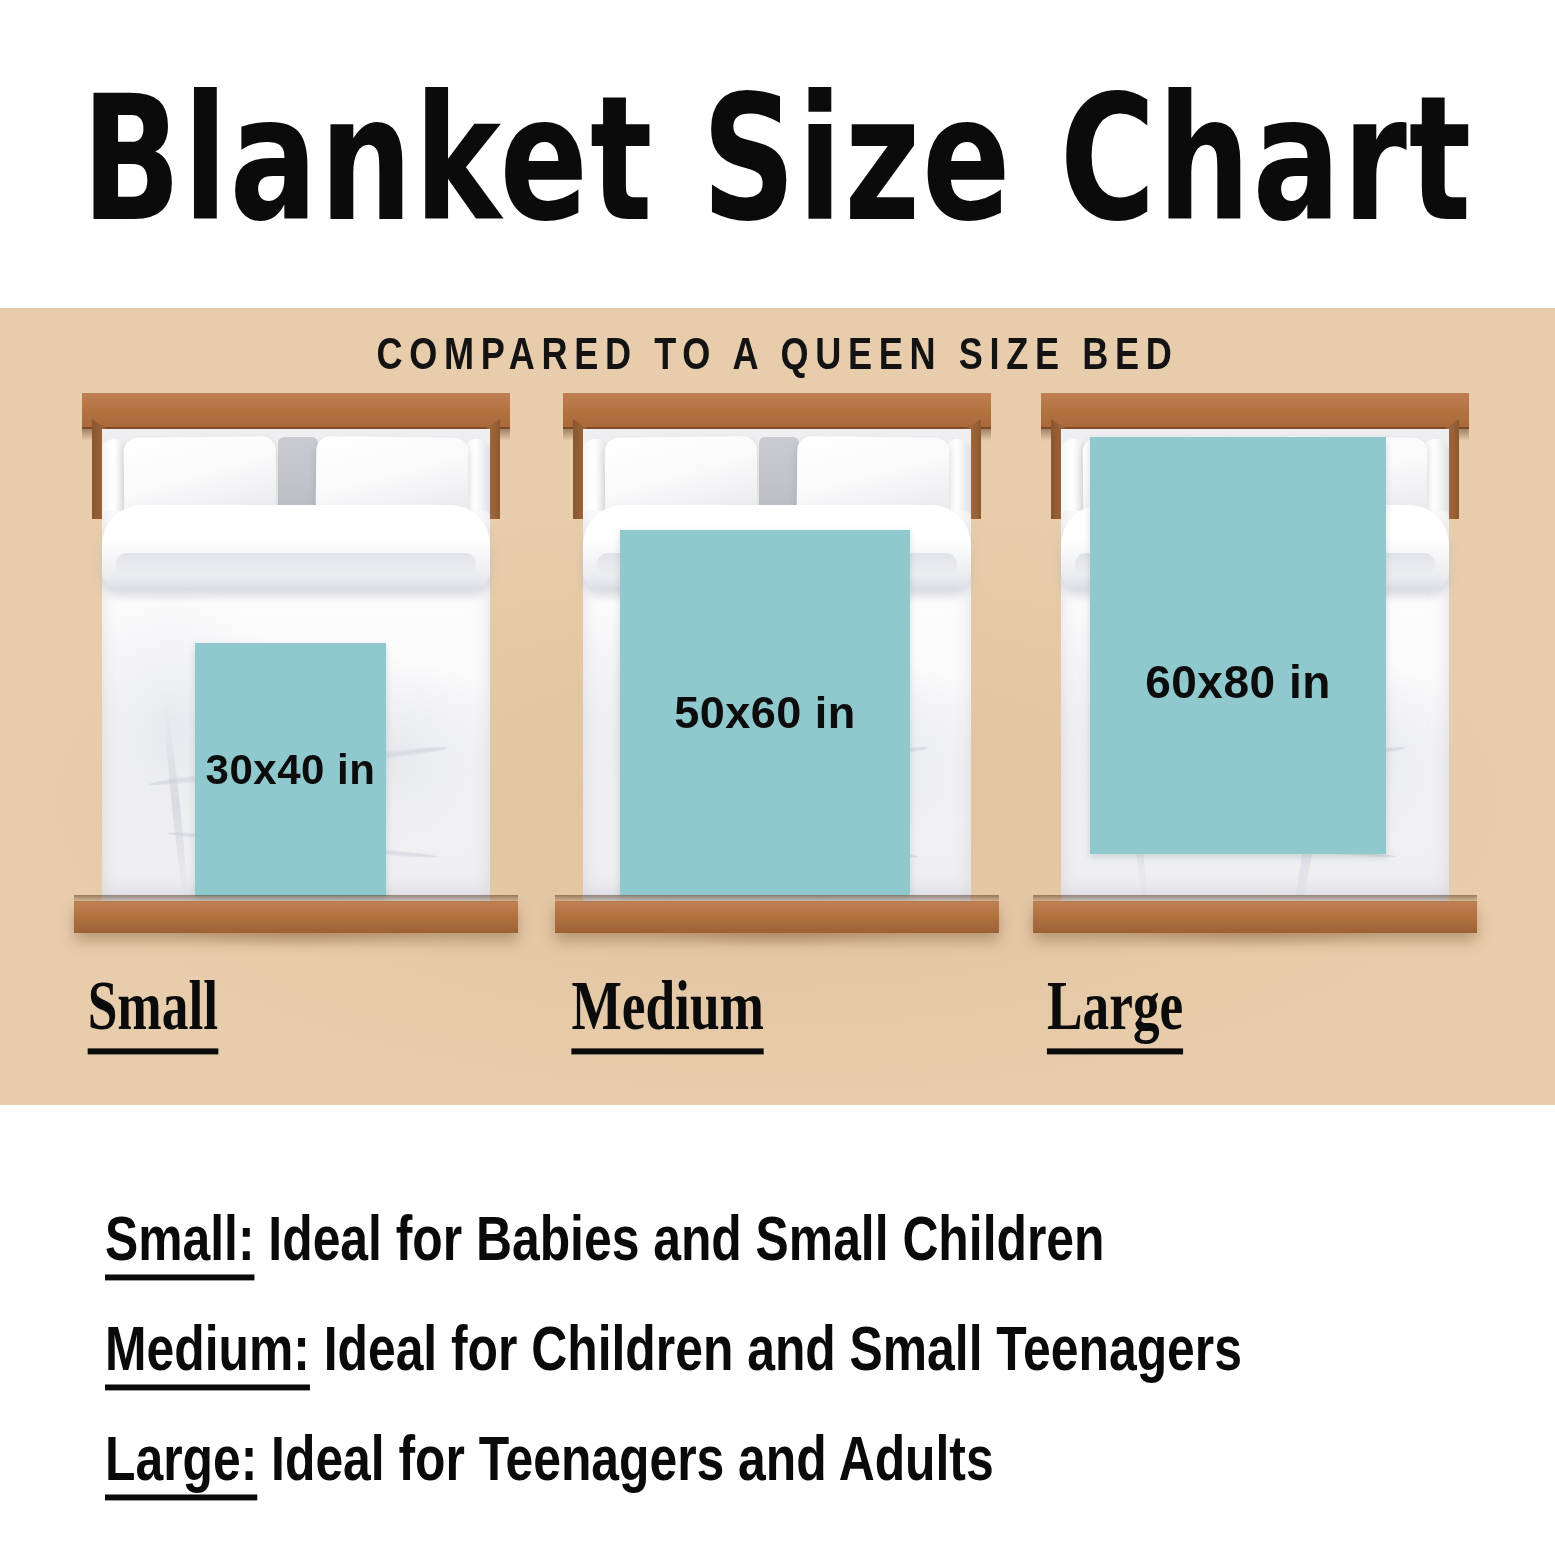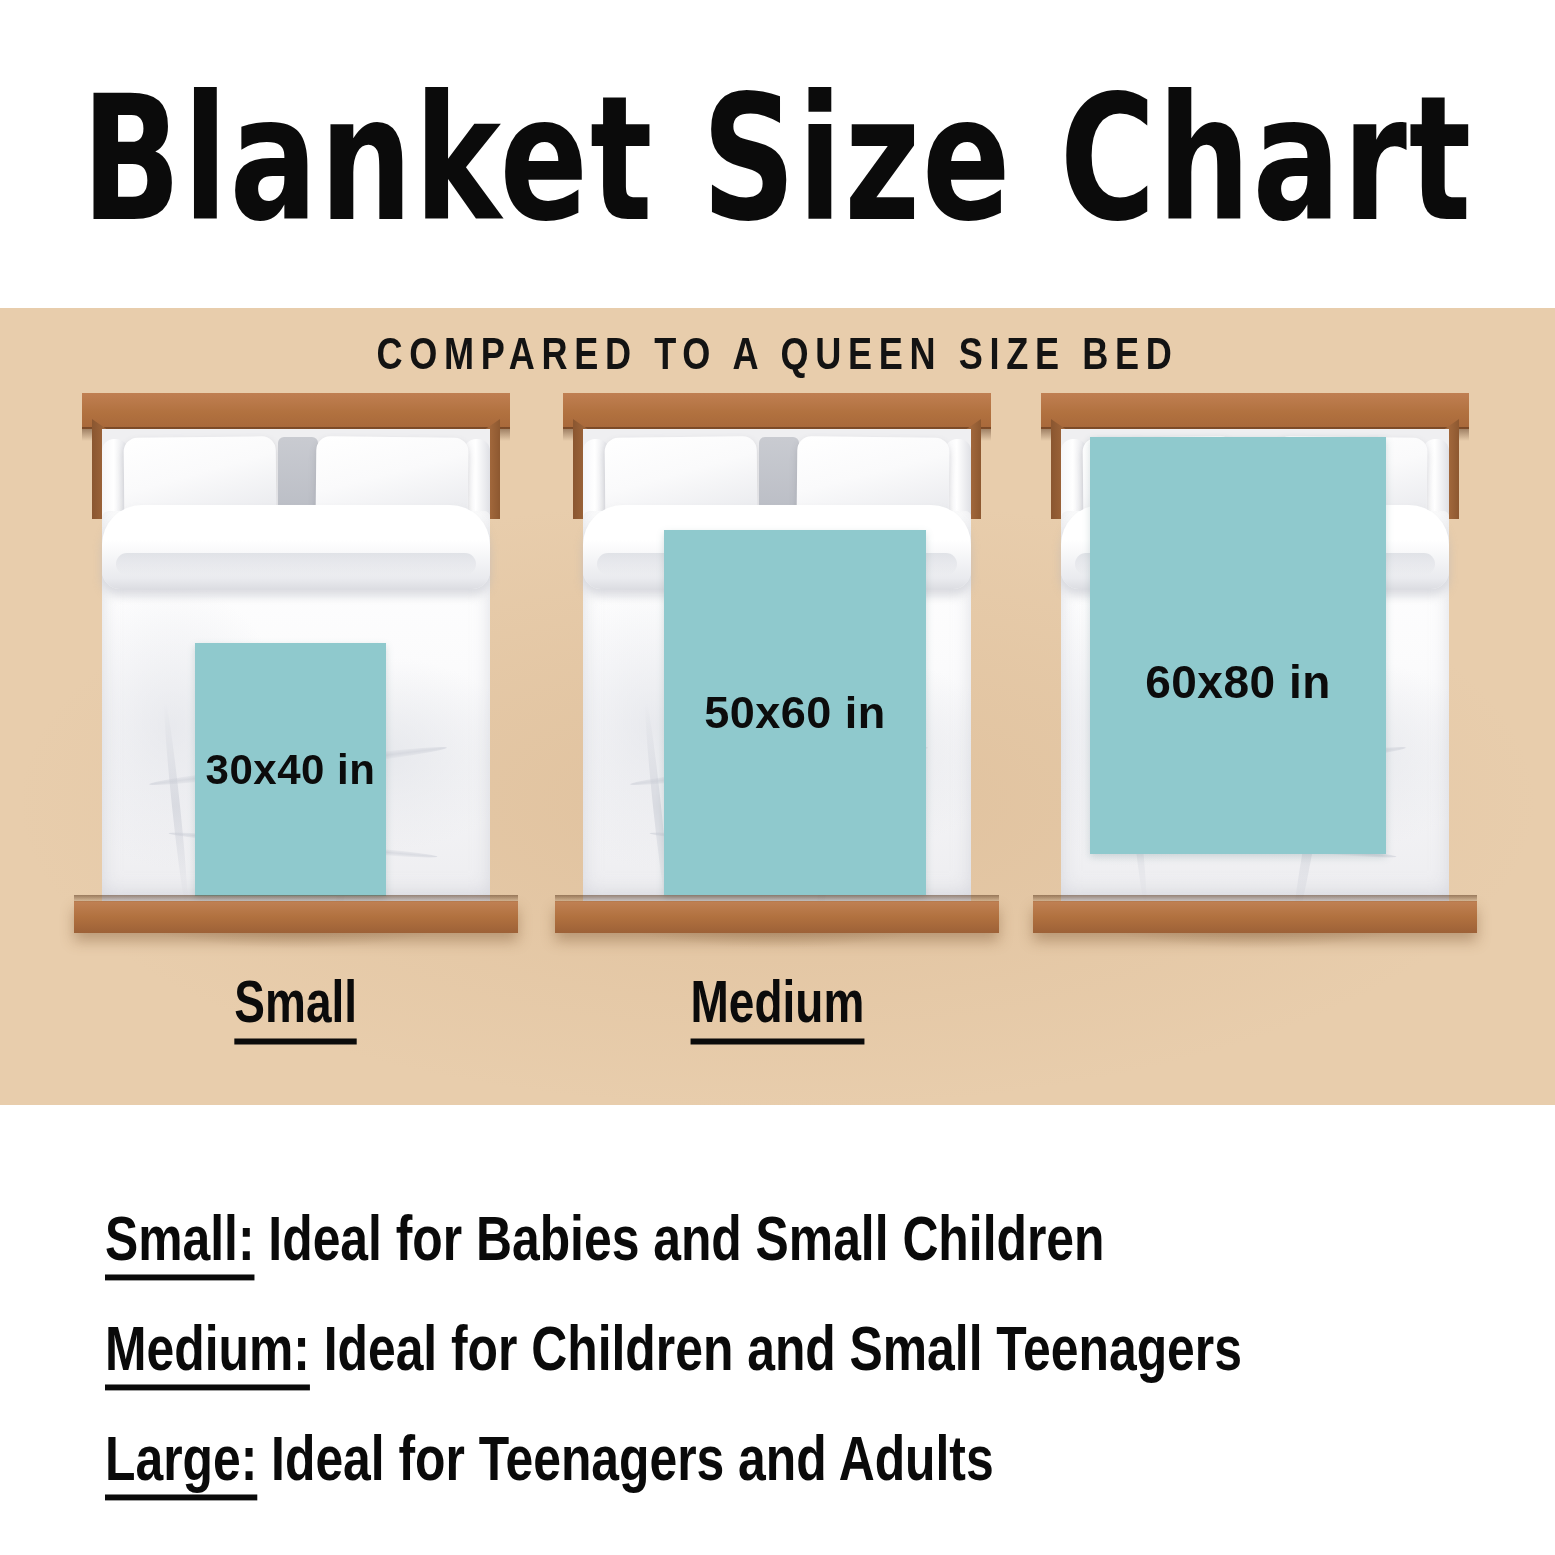--- a/index.html
+++ b/index.html
@@ -220,43 +220,42 @@
   
   #blanket-small {
     left: 113px; top: 250px;
     width: 191px; height: 253px;
   }
   #blanket-small .label { font-size: 42px; text-align: right; }
 
   
   #blanket-medium {
     left: 57px; top: 137px;
-    width: 262px; height: 365px; margin-left: 44px;
+    width: 290px; height: 365px;
   }
   #blanket-medium .label { font-size: 45px; }
 
   
   #blanket-large {
     left: 49px; top: 44px;
     width: 296px; height: 417px;
   }
   #blanket-large .label {
     font-size: 46px;
     position: absolute;
     top: 218px;
   }
 
   
   .size-name {
     position: absolute;
     top: 973px;
     width: 428px;
-    text-align: center;
-    font-family: Liberation Sans, sans-serif;
-    font-size: 50px;
+    font-family: Liberation Serif, serif;
+    font-size: 58px;
     font-weight: 700;
     color: #0b0b0b;
   }
   .size-name span {
     display: inline-block;
     border-bottom: 5px solid #0b0b0b;
     padding-bottom: 2px;
     transform: scaleY(1.2) scaleX(0.92);
   }
   #name-small  { left: 82px; }
@@ -373,20 +372,23 @@
     </div>
     <div class="footboard"></div>
   </div>
 
   <div class="size-name" id="name-small">
     <span>Small</span>
   </div>
   <div class="size-name" id="name-medium">
     <span>Medium</span>
   </div>
+  <div class="size-name" id="name-large">
+    <span>Large</span>
+  </div>
 
   <div class="legend" id="legend-1">
     <span class="term">Small:</span>
     <span> Ideal for Babies and Small Children</span>
   </div>
   <div class="legend" id="legend-2">
     <span class="term">Medium:</span>
     <span> Ideal for Children and Small Teenagers</span>
   </div>
   <div class="legend" id="legend-3">

